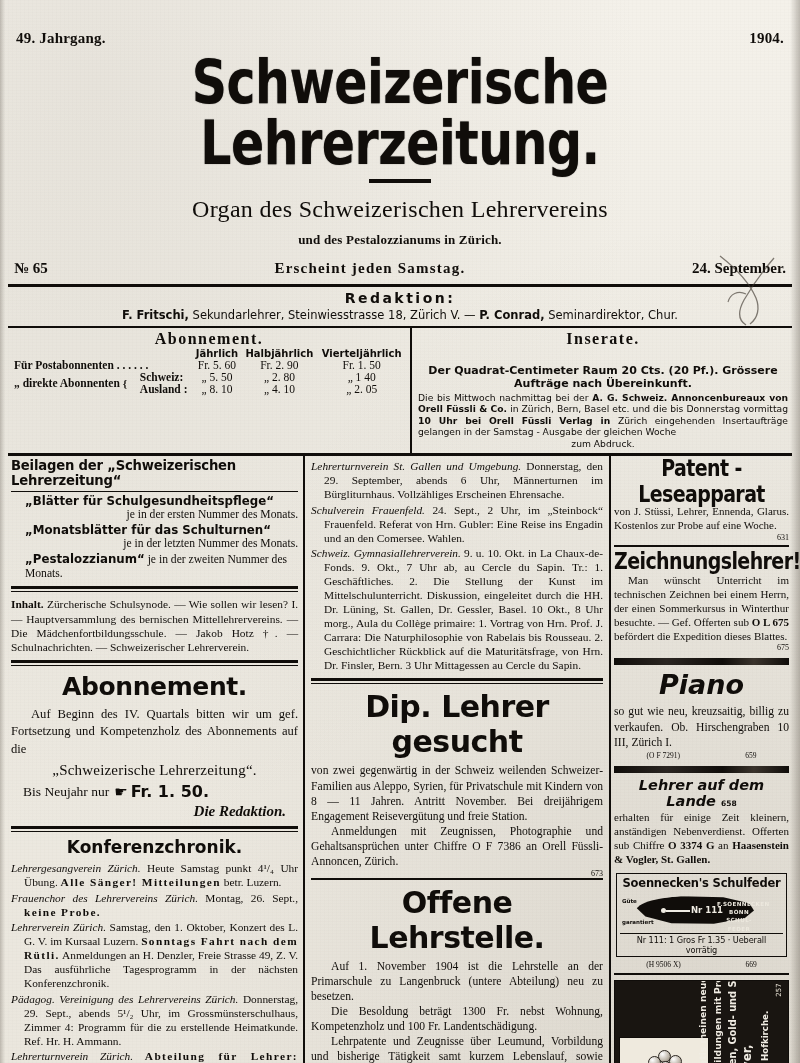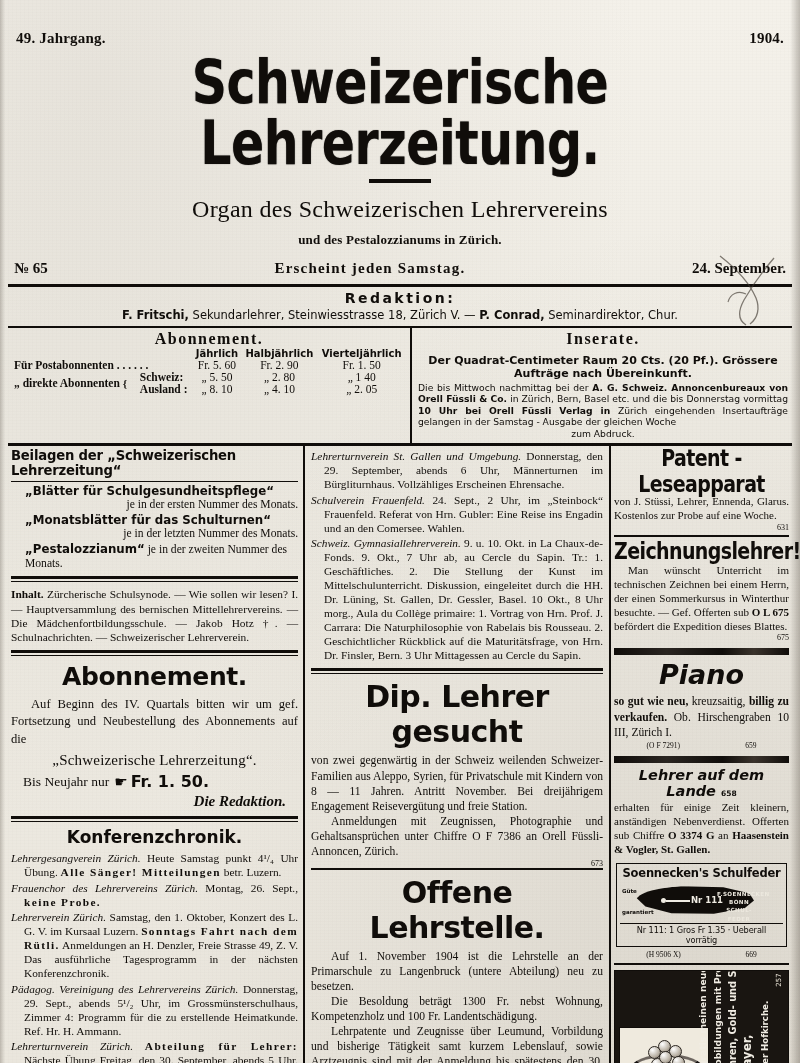--- a/index.html
+++ b/index.html
@@ -60,21 +60,21 @@
   .band h3{margin:0;text-align:center;font-size:16px;font-weight:bold;
     letter-spacing:1.5px;font-family:"Liberation Serif",serif;}
   table.abo{width:100%;border-collapse:collapse;font-size:10.5px;
     font-family:"Liberation Serif",serif;}
   table.abo th{font-weight:bold;font-size:10px;text-align:center;padding:0 2px;
     font-family:"DejaVu Sans",sans-serif;}
   table.abo td{padding:0 2px;white-space:nowrap;}
   td.lbl{font-size:11.5px;font-weight:bold;}
   td.val{text-align:center;font-size:11.5px;}
   .brace{font-size:11px;font-weight:bold;padding-right:2px;}
-  .ins-sub{text-align:center;font-size:11px;font-weight:bold;margin-top:6px;
+  .ins-sub{text-align:center;font-size:11px;font-weight:bold;margin-top:16px;
     font-family:"DejaVu Sans",sans-serif;}
   .ins-body{font-size:9.2px;text-align:justify;line-height:1.25;margin-top:2px;
     font-family:"DejaVu Sans",sans-serif;}
   .ins-body b{font-weight:bold;}
   .ins-body .c{display:block;text-align:center;}
 
   
   .cols{display:flex;margin-top:0;height:712px;}
   .col{position:relative;}
   .c1{width:293px;padding:0 5px 0 3px;border-right:2px solid #100d0a;}
@@ -123,21 +123,21 @@
     font-size:19px;margin:3px 0 2px 0;letter-spacing:-.6px;transform:scaleY(1.18);
     transform-origin:center;}
   .r-body{font-size:11px;line-height:1.26;text-align:justify;}
   .r-body b{font-weight:bold;}
   .r-num{font-size:7.5px;}
   .blackbar{height:7px;background:#100d0a;margin:6px 0 4px 0;
     background-image:linear-gradient(90deg,#100d0a 0%,#2a2521 30%,#100d0a 62%,#3a332c 80%,#100d0a 100%);}
   .piano{font-family:"DejaVu Sans",sans-serif;font-weight:bold;font-style:italic;
     font-size:27px;text-align:center;margin:4px 0 4px 0;}
   .piano-l{font-size:11.6px;line-height:1.3;text-align:justify;}
-  .piano-l b{font-weight:bold;}
+  .piano-l b{font-weight:normal;}
   .lehrer-land{font-family:"DejaVu Sans",sans-serif;font-weight:bold;font-style:italic;
     font-size:14.5px;text-align:center;line-height:1.12;margin:3px 0 2px 0;}
   .sf-box{border:1.5px solid #100d0a;margin:6px 2px 3px 2px;padding:2px 3px 1px 3px;}
   .sf-title{font-family:"DejaVu Sans",sans-serif;font-weight:bold;font-size:11.5px;
     text-align:center;letter-spacing:-.2px;}
   .sf-art{position:relative;height:40px;margin:2px 0 1px 0;}
   .nib{position:absolute;left:16px;top:4px;width:118px;height:30px;background:#100d0a;
     border-radius:50% 42% 45% 50% / 55% 50% 50% 55%;
     clip-path:polygon(0% 40%,10% 12%,38% 2%,74% 6%,96% 26%,100% 50%,92% 76%,66% 94%,30% 92%,8% 70%);}
   .nib-dot{position:absolute;left:41px;top:16px;width:5px;height:5px;background:#f0ece3;border-radius:50%;}
@@ -282,21 +282,21 @@
         <div class="beil-when">je in der letzten Nummer des Monats.</div>
         <div class="beil-inline"><span>„Pestalozzianum“</span><span class="n"> je in der zweiten Nummer des Monats.</span></div>
 
         <div class="dbl"></div>
 
         <div class="inhalt"><b>Inhalt.</b><span> Zürcherische Schulsynode. — Wie sollen wir lesen? I. — Hauptversammlung des bernischen Mittellehrervereins. — Die Mädchenfortbildungsschule. — Jakob Hotz †. — Schulnachrichten. — Schweizerischer Lehrerverein.</span></div>
 
         <div class="dbl"></div>
 
         <h2 class="abo2">Abonnement.</h2>
-        <div class="abo2-p">Auf Beginn des IV. Quartals bitten wir um gef. Fortsetzung und Neubestellung des Abonnements auf die</div>
+        <div class="abo2-p">Auf Beginn des IV. Quartals bitten wir um gef. Fortsetzung und Kompetenzholz des Abonnements auf die</div>
         <div class="abo2-q">„Schweizerische Lehrerzeitung“.</div>
         <div class="abo2-r">
           <span>Bis Neujahr nur</span>
           <span class="hand">☛</span>
           <span class="pr">Fr. 1. 50.</span>
         </div>
         <div class="abo2-sig">Die Redaktion.</div>
 
         <div class="dbl"></div>
 

